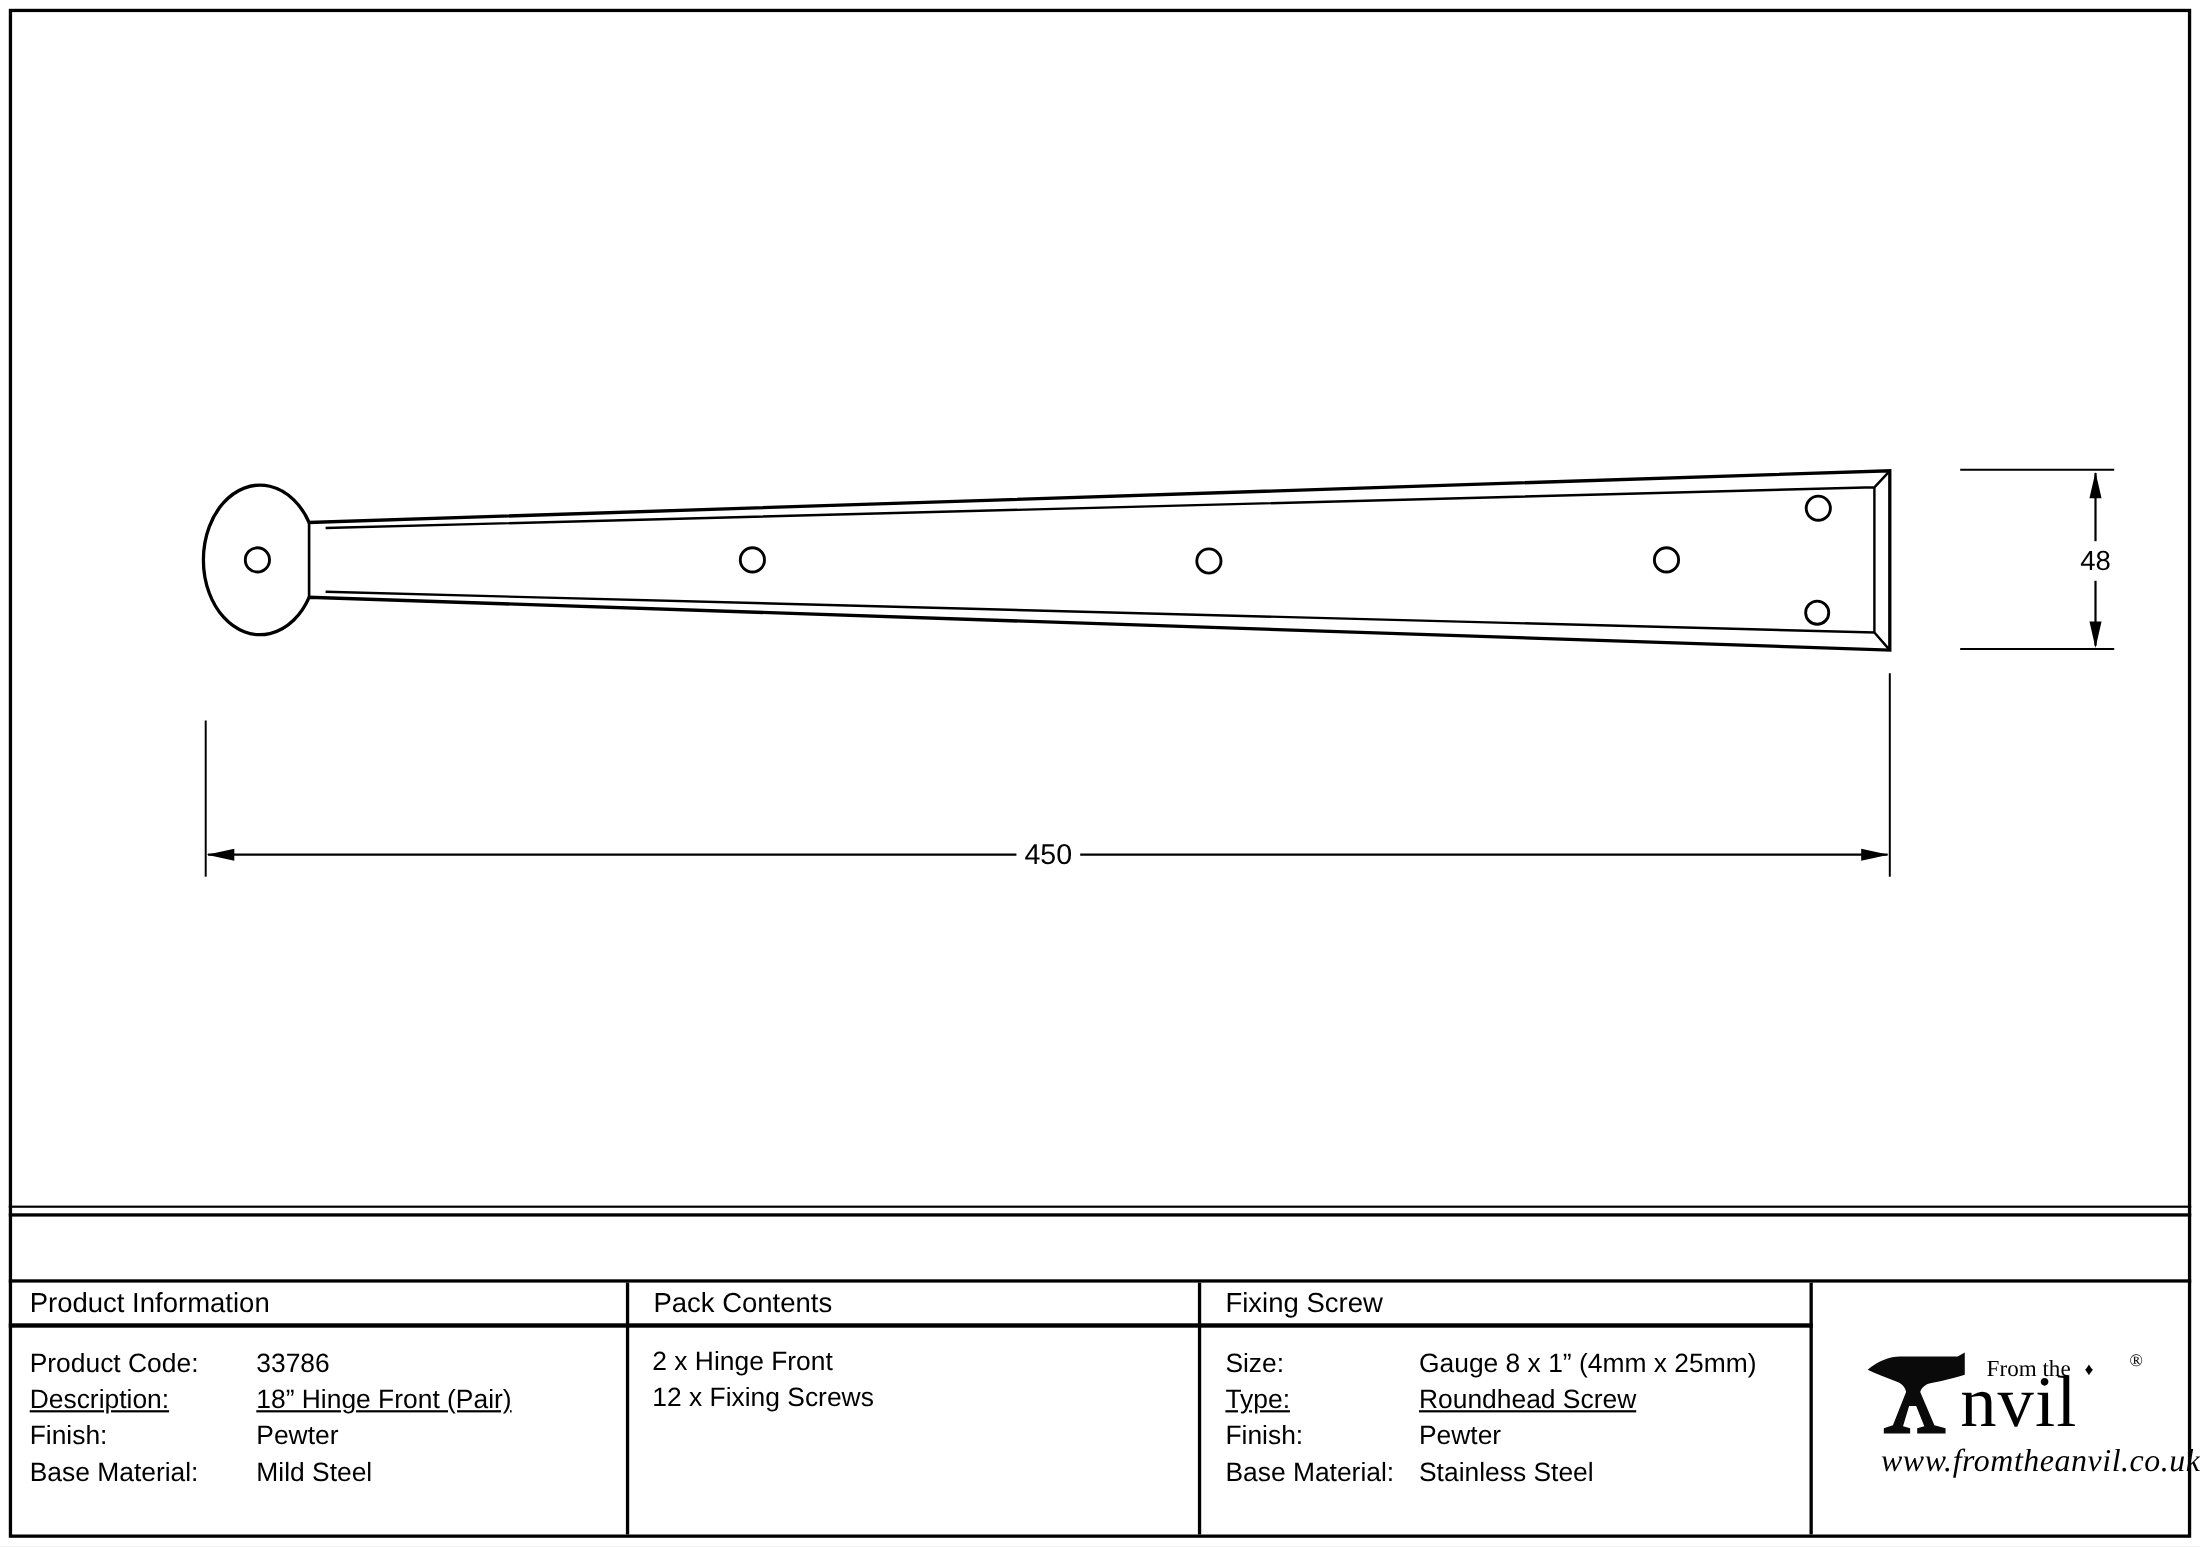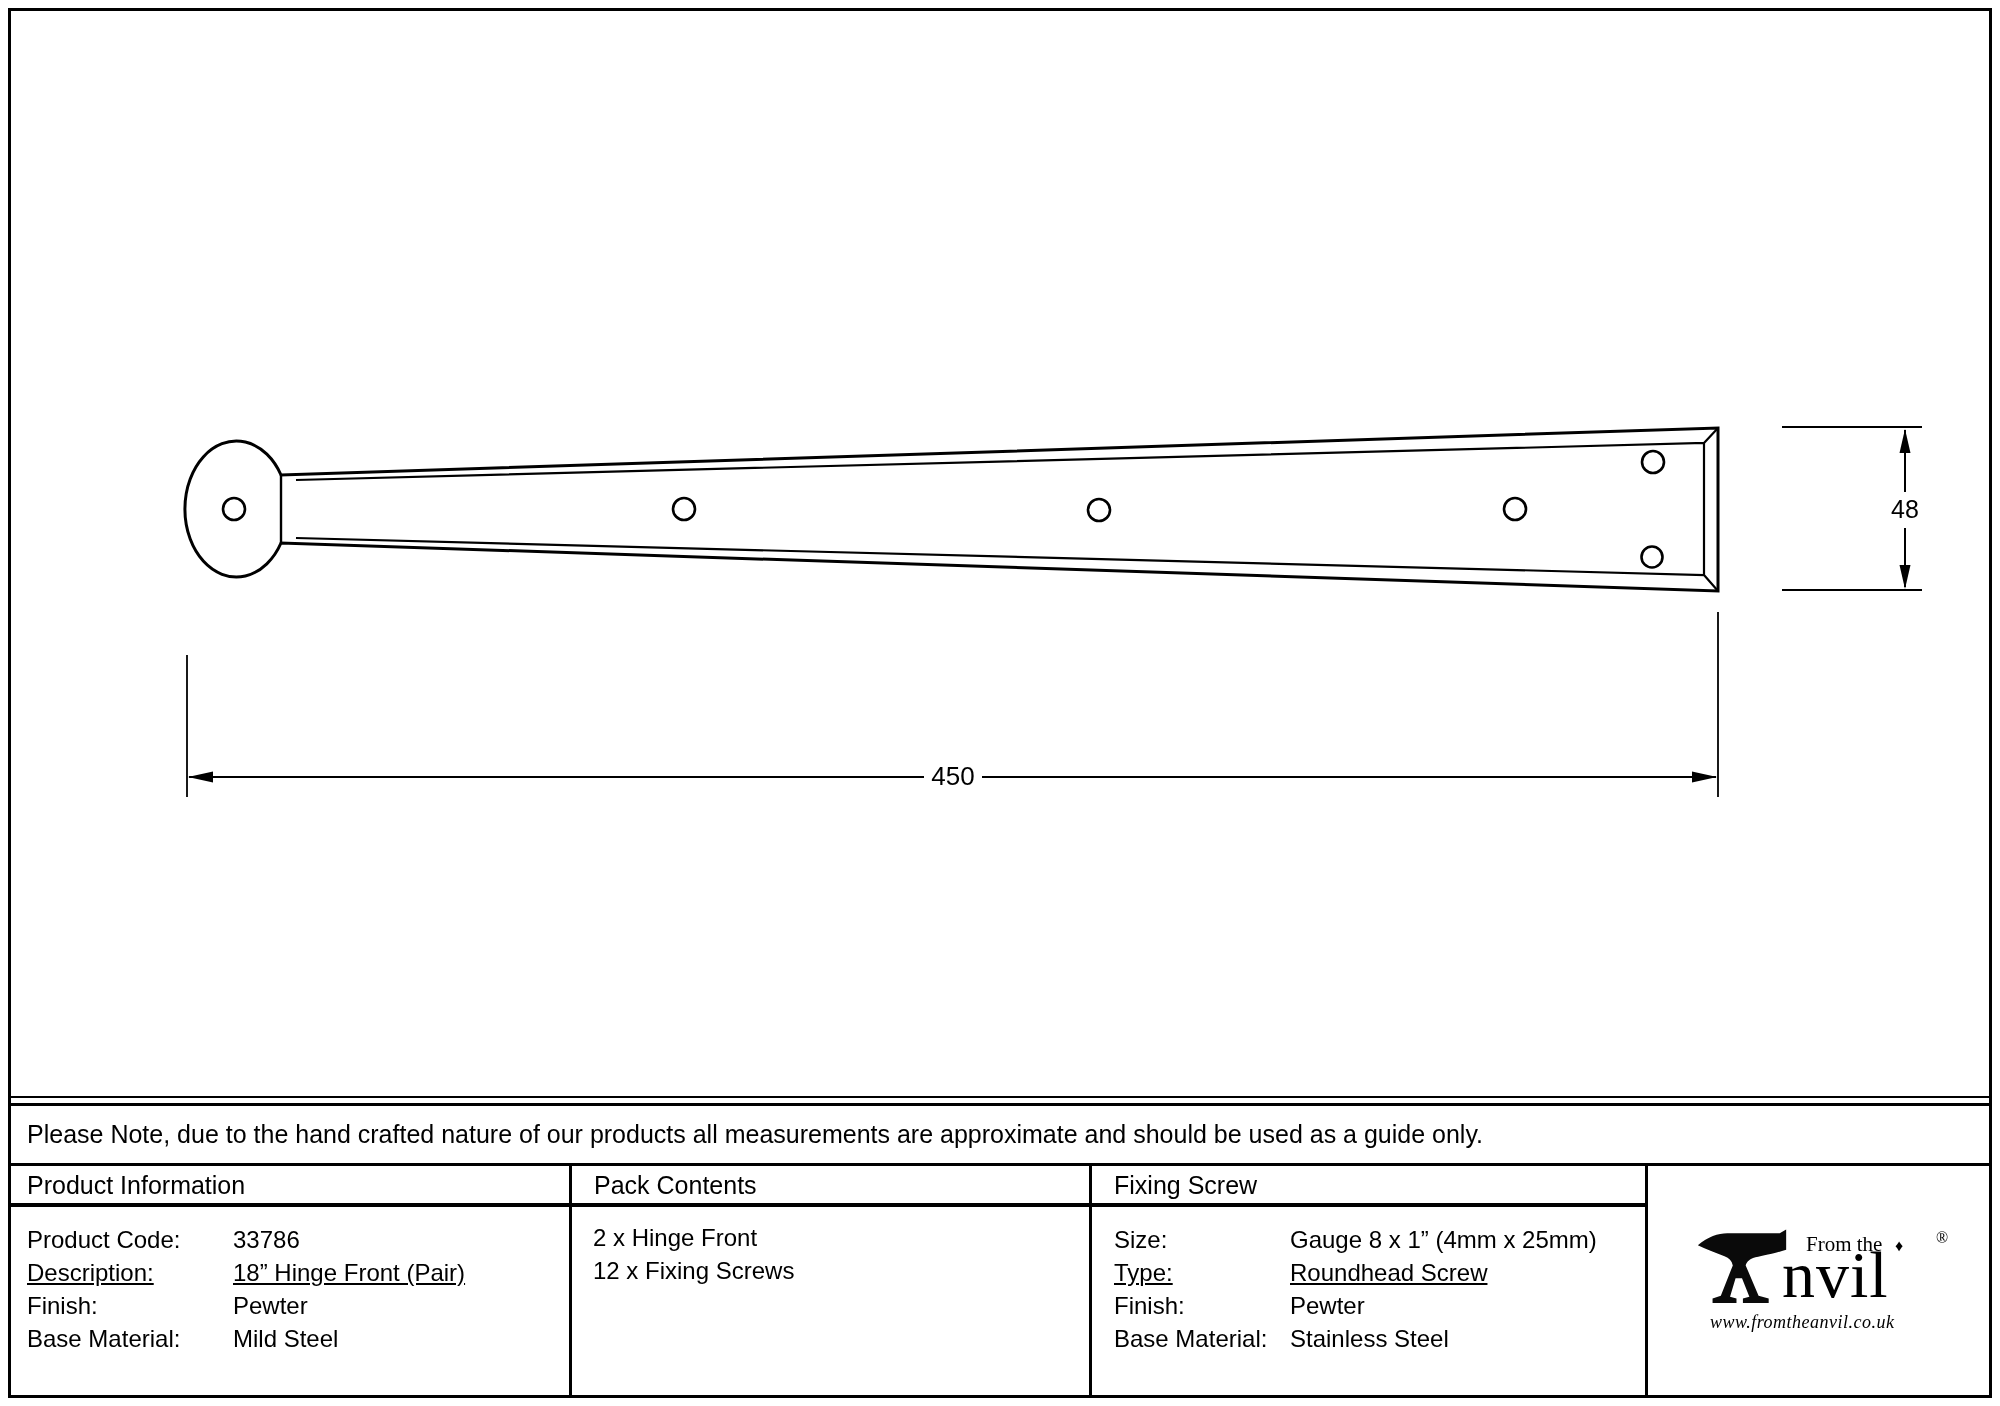--- a/index.html
+++ b/index.html
@@ -28,21 +28,21 @@
   .lbl-f { left:1114px; } .val-f { left:1290px; }
   .r0 { top:1226px; } .r1 { top:1259px;text-decoration:underline; } .r2 { top:1292px; } .r3 { top:1325px; }
   .pack-item0 { left:593px; top:1224px; font-size:24px; }
   .pack-item1 { left:593px; top:1257px; font-size:24px; }
   
   .logo { position:absolute; left:1646px; top:1166px; width:346px; height:229px; }
   .logo .from-the { position:absolute; left:160px; top:66px; font-family:"Liberation Serif", serif; font-size:21px; }
   .logo .diamond { position:absolute; left:249px; top:71px; font-size:16px; }
   .logo .brand { position:absolute; left:136px; top:76px; font-family:"Liberation Serif", serif; font-size:66px; line-height:1; letter-spacing:1px; }
   .logo .reg { position:absolute; left:290px; top:63px; font-family:"Liberation Serif", serif; font-size:16px; }
-  .logo .url { position:absolute; left:64px; top:146px; font-family:"Liberation Serif", serif; font-style:italic; font-size:18px; letter-spacing:0.5px; }
+  .logo .url { position:absolute; left:64px; top:146px; font-family:"Liberation Serif", serif; font-style:italic; font-size:29px; letter-spacing:0.5px; }
   .logo svg.anvil { position:absolute; left:50px; top:63px; }
 </style>
 </head>
 <body>
 
 <div class="page">
 
   <div class="page-border"></div>
 
   <svg class="drawing" width="2000" height="1100" viewBox="0 0 2000 1100">
@@ -84,21 +84,20 @@
   </svg>
 
   <div class="hline hline-thin"></div>
   <div class="hline note-top"></div>
   <div class="hline header-top"></div>
   <div class="hline header-bottom"></div>
   <div class="vline v1"></div>
   <div class="vline v2"></div>
   <div class="vline v3"></div>
 
-  <div class="txt note-text">Please Note, due to the hand crafted nature of our products all measurements are approximate and should be used as a guide only.</div>
 
   <div class="txt cell-title t-prodinfo">Product Information</div>
   <div class="txt cell-title t-pack">Pack Contents</div>
   <div class="txt cell-title t-fix">Fixing Screw</div>
 
   <div class="txt row lbl-l r0">Product Code:</div>
   <div class="txt row val-l r0">33786</div>
   <div class="txt row lbl-l r1">Description:</div>
   <div class="txt row val-l r1">18” Hinge Front (Pair)</div>
   <div class="txt row lbl-l r2">Finish:</div>

